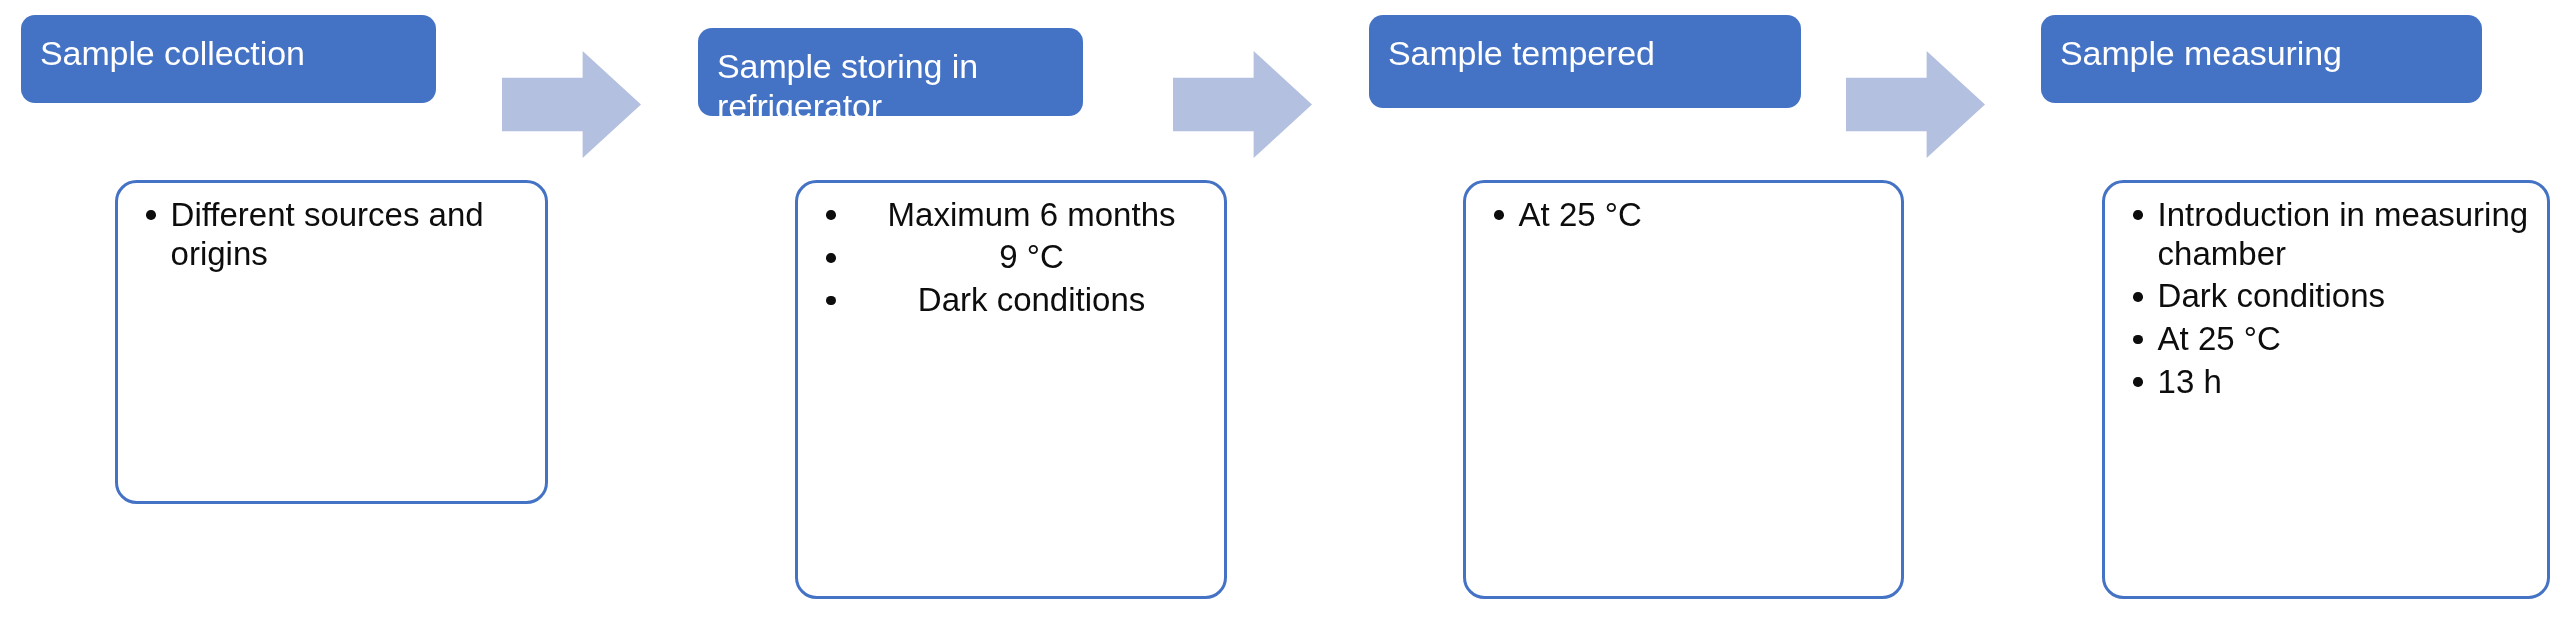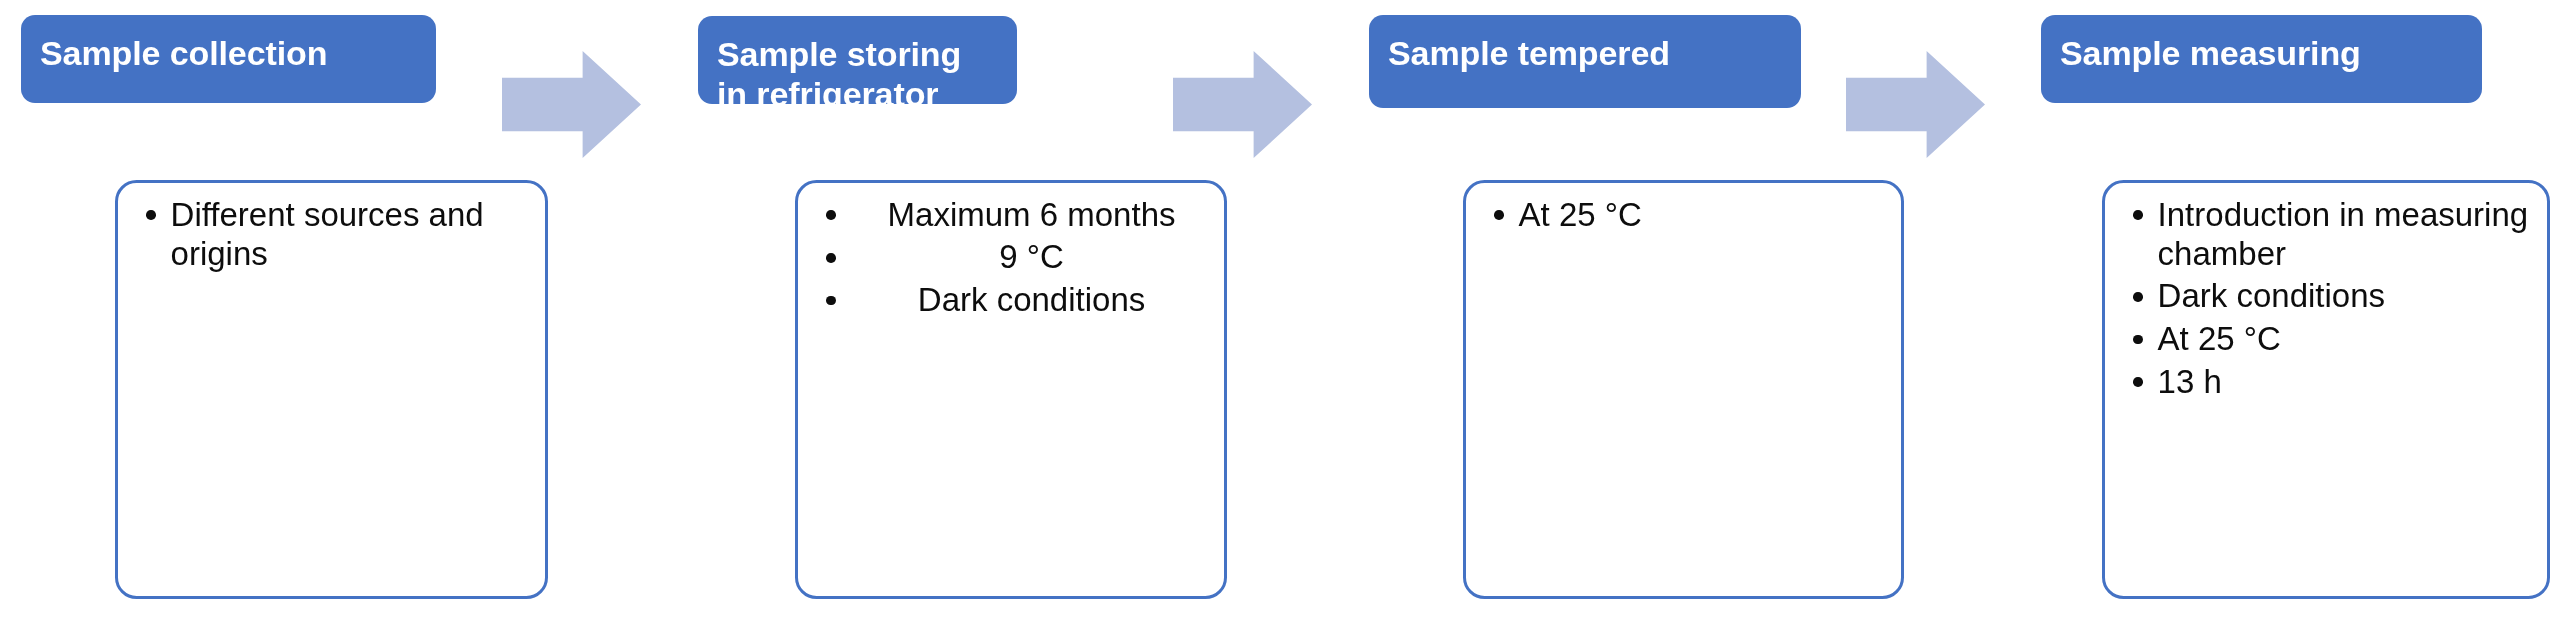--- a/index.html
+++ b/index.html
@@ -31,21 +31,21 @@
   
   .stage-header {
     position: absolute;
     background: #4472C4;
     border-radius: 14px;
     box-sizing: border-box;
     padding: 18px 19px 0 19px;
   }
   .stage-header-title {
     color: #ffffff;
-    font-weight: bold;
+    font-weight: normal;
     font-size: 34px;
     line-height: 1.18;
     letter-spacing: -0.1px;
     white-space: pre-line;
   }
 
   
   .stage-card {
     position: absolute;
     box-sizing: border-box;
@@ -98,33 +98,33 @@
 </style>
 </head>
 <body>
 
 <div id="flow">
 
   <div class="stage" style="left:21px; width:509px;">
     <div class="stage-header" style="left:0; top:14.6px; width:415px; height:88px;">
       <div class="stage-header-title">Sample collection</div>
     </div>
-    <div class="stage-card" style="left:94px; top:180px; width:433px; height:419px;">
+    <div class="stage-card" style="left:94px; top:180px; width:433px; height:324px;">
       <ul class="stage-card-list">
         <li>Different sources and origins</li>
       </ul>
     </div>
   </div>
 
   <div class="flow-arrow" style="left:502px; top:51px; width:139px; height:107px; background:transparent;">
     <div class="arrow-shaft"></div>
   </div>
 
   <div class="stage" style="left:698px; width:528px;">
-    <div class="stage-header" style="left:0; top:16px; width:319px; height:88px;">
+    <div class="stage-header" style="left:0; top:28px; width:385px; height:88px;">
       <div class="stage-header-title">Sample storing in refrigerator</div>
     </div>
     <div class="stage-card" style="left:97px; top:180px; width:432px; height:419px;text-align:center;">
       <ul class="stage-card-list">
         <li>Maximum 6 months</li>
         <li>9 °C</li>
         <li>Dark conditions</li>
       </ul>
     </div>
   </div>

